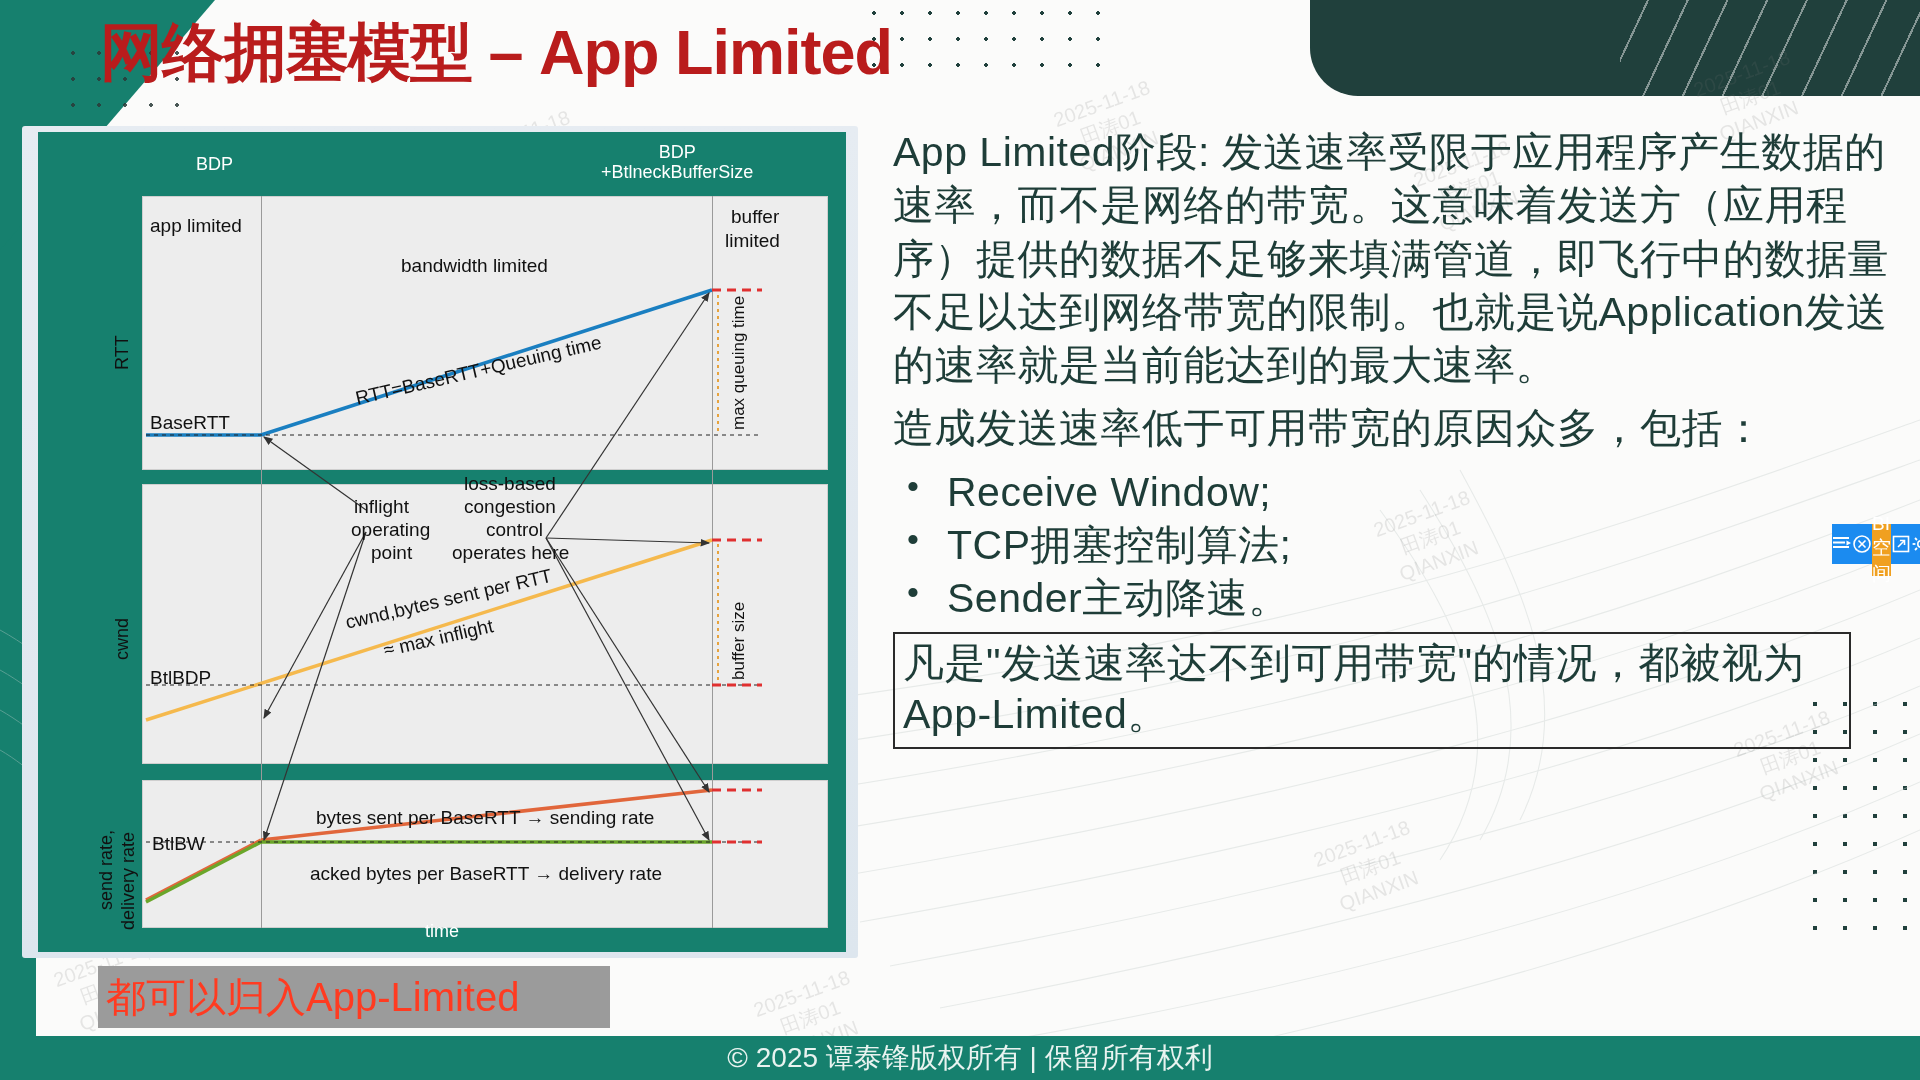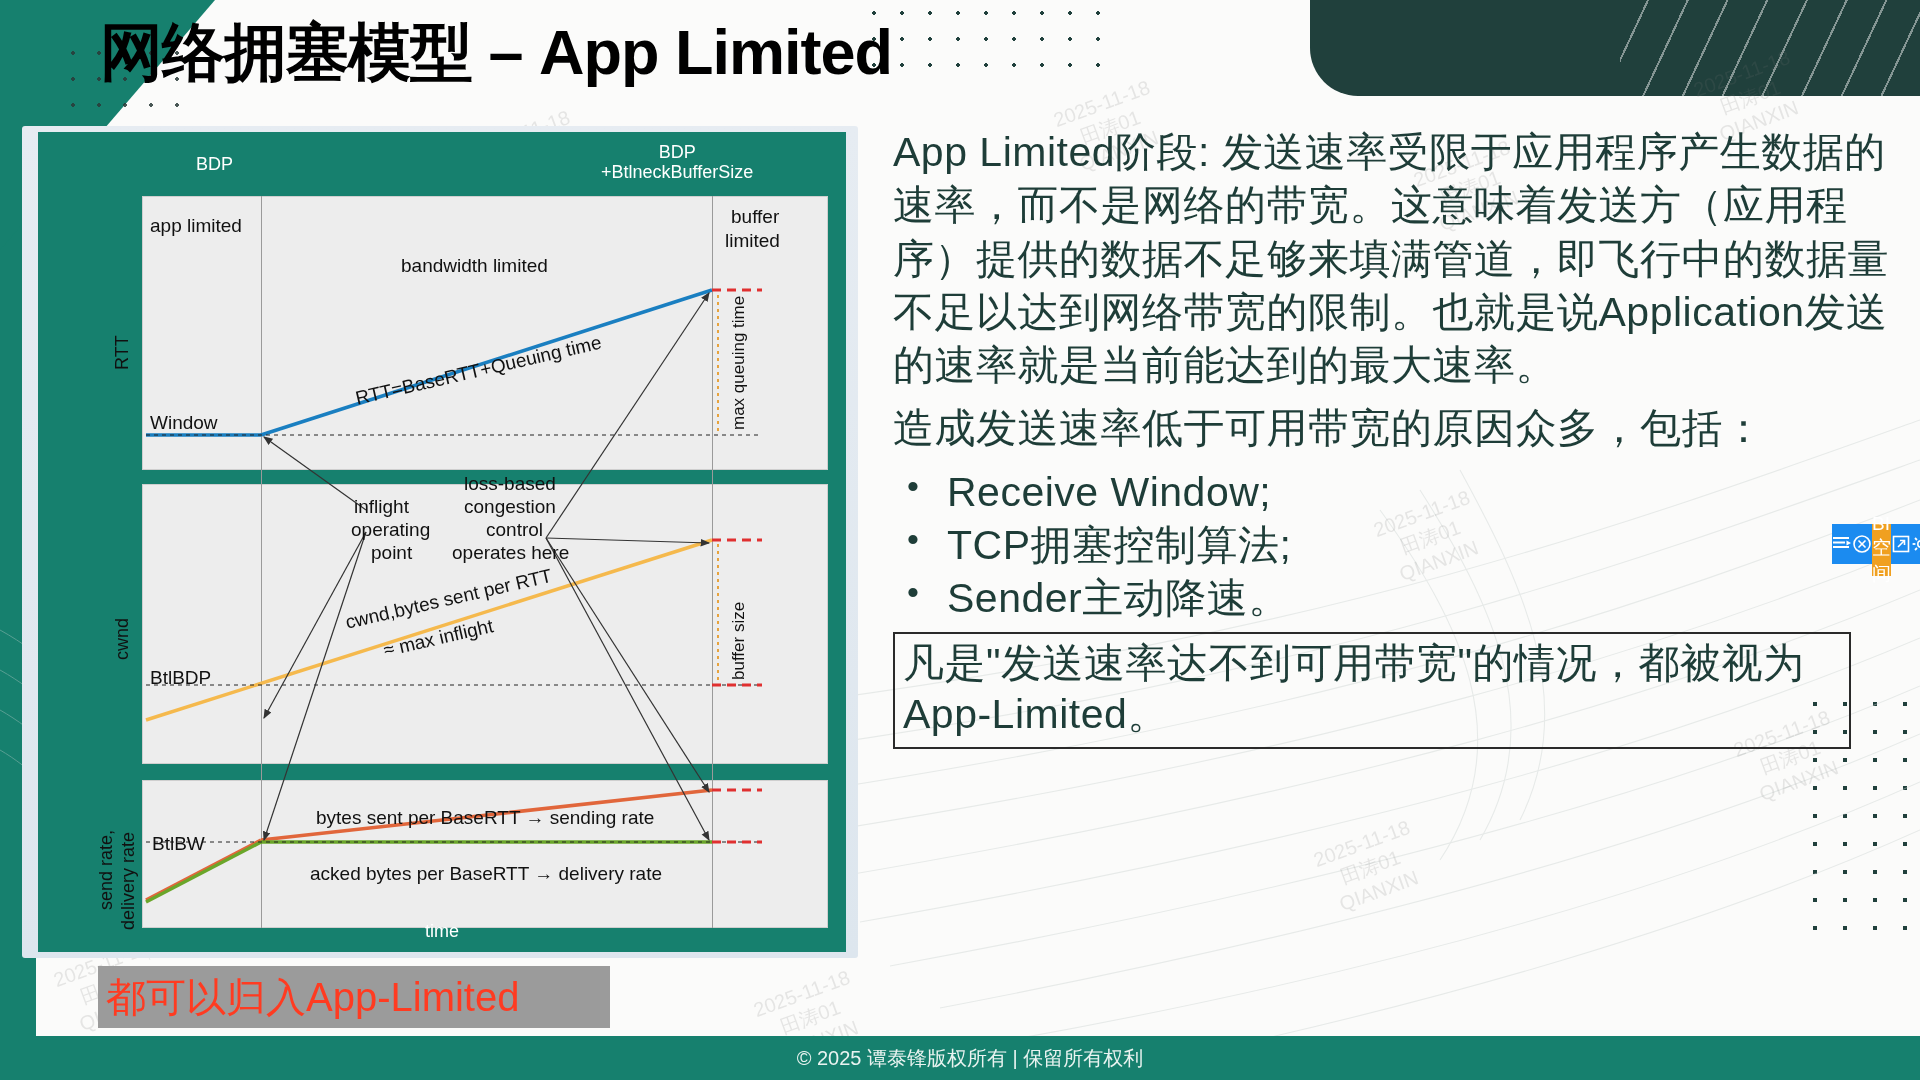--- a/index.html
+++ b/index.html
@@ -89,21 +89,21 @@
   
   .title-strip {
     position: absolute;
     left: 100px; top: 8px;
     height: 90px;
     display: flex; align-items: center;
   }
   .title {
     font-size: 63px;
     font-weight: bold;
-    color: #000000;
+    color: #b91c1c;
     letter-spacing: -1px;
     white-space: nowrap;
     font-family: "Liberation Sans", "DejaVu Sans", sans-serif;
     text-align: right;
   }
 
   
   .diagram-shadow {
     position: absolute;
     left: 22px; top: 126px;
@@ -256,21 +256,21 @@
   
   .footer {
     position: absolute;
     left: 0; bottom: 0;
     width: 1920px; height: 44px;
     background: #16806e;
     display: flex; align-items: center; justify-content: center;
   }
   .footer span {
     color: #e9f3f0;
-    font-size: 20px;
+    font-size: 28px;
     margin-left: 20px;
   }
 
   
   .wm {
     position: absolute;
     color: rgba(120,120,120,.16);
     font-size: 20px;
     transform: rotate(-20deg);
     pointer-events: none;
@@ -384,21 +384,21 @@
 
       <div class="axis-rot" style="left:66px;top:230px;">RTT</div>
       <div class="axis-rot" style="left:66px;top:520px;">cwnd</div>
       <div class="axis-rot" style="left:50px;top:770px;">send rate,</div>
       <div class="axis-rot" style="left:72px;top:790px;">delivery rate</div>
 
       <div class="in-panel-lbl" style="left:104px;top:75px;">app limited</div>
       <div class="in-panel-lbl" style="left:355px;top:75px;margin-top:40px;">bandwidth limited</div>
       <div class="in-panel-lbl" style="left:685px;top:66px;">buffer</div>
       <div class="in-panel-lbl" style="left:679px;top:90px;">limited</div>
-      <div class="in-panel-lbl" style="left:104px;top:272px;">Window</div>
+      <div class="in-panel-lbl" style="left:104px;top:272px;">BaseRTT</div>
       <div class="slope-lbl" style="left:310px;top:248px;transform:rotate(-13deg);">RTT=BaseRTT+Queuing time</div>
       <div class="axis-rot" style="left:683px;top:290px;font-size:17px;">max queuing time</div>
 
       <div class="in-panel-lbl" style="left:308px;top:356px;">inflight</div>
       <div class="in-panel-lbl" style="left:305px;top:379px;">operating</div>
       <div class="in-panel-lbl" style="left:325px;top:402px;">point</div>
       <div class="in-panel-lbl" style="left:418px;top:333px;">loss-based</div>
       <div class="in-panel-lbl" style="left:418px;top:356px;text-align:center;">congestion</div>
       <div class="in-panel-lbl" style="left:440px;top:379px;">control</div>
       <div class="in-panel-lbl" style="left:406px;top:402px;">operates here</div>

